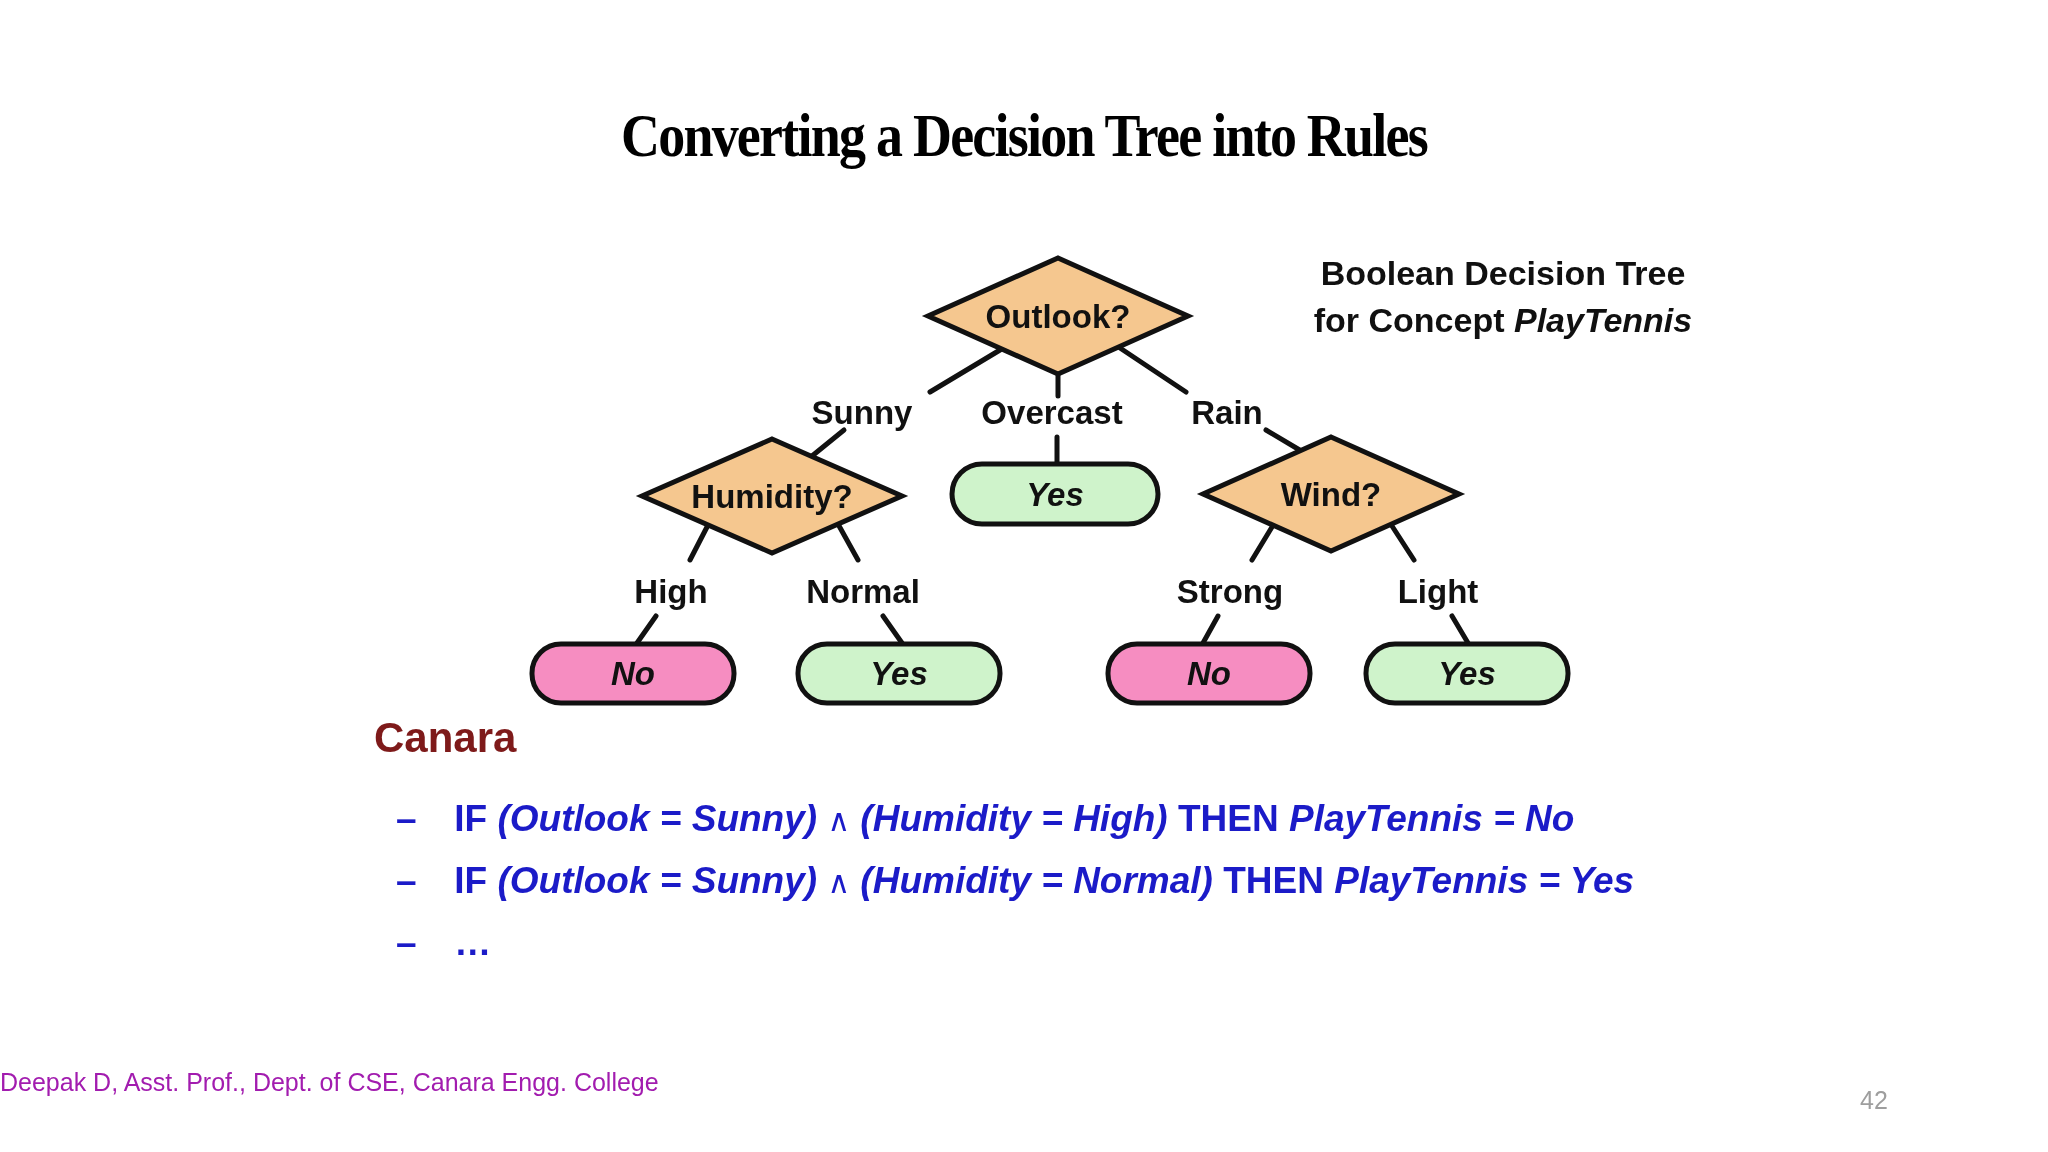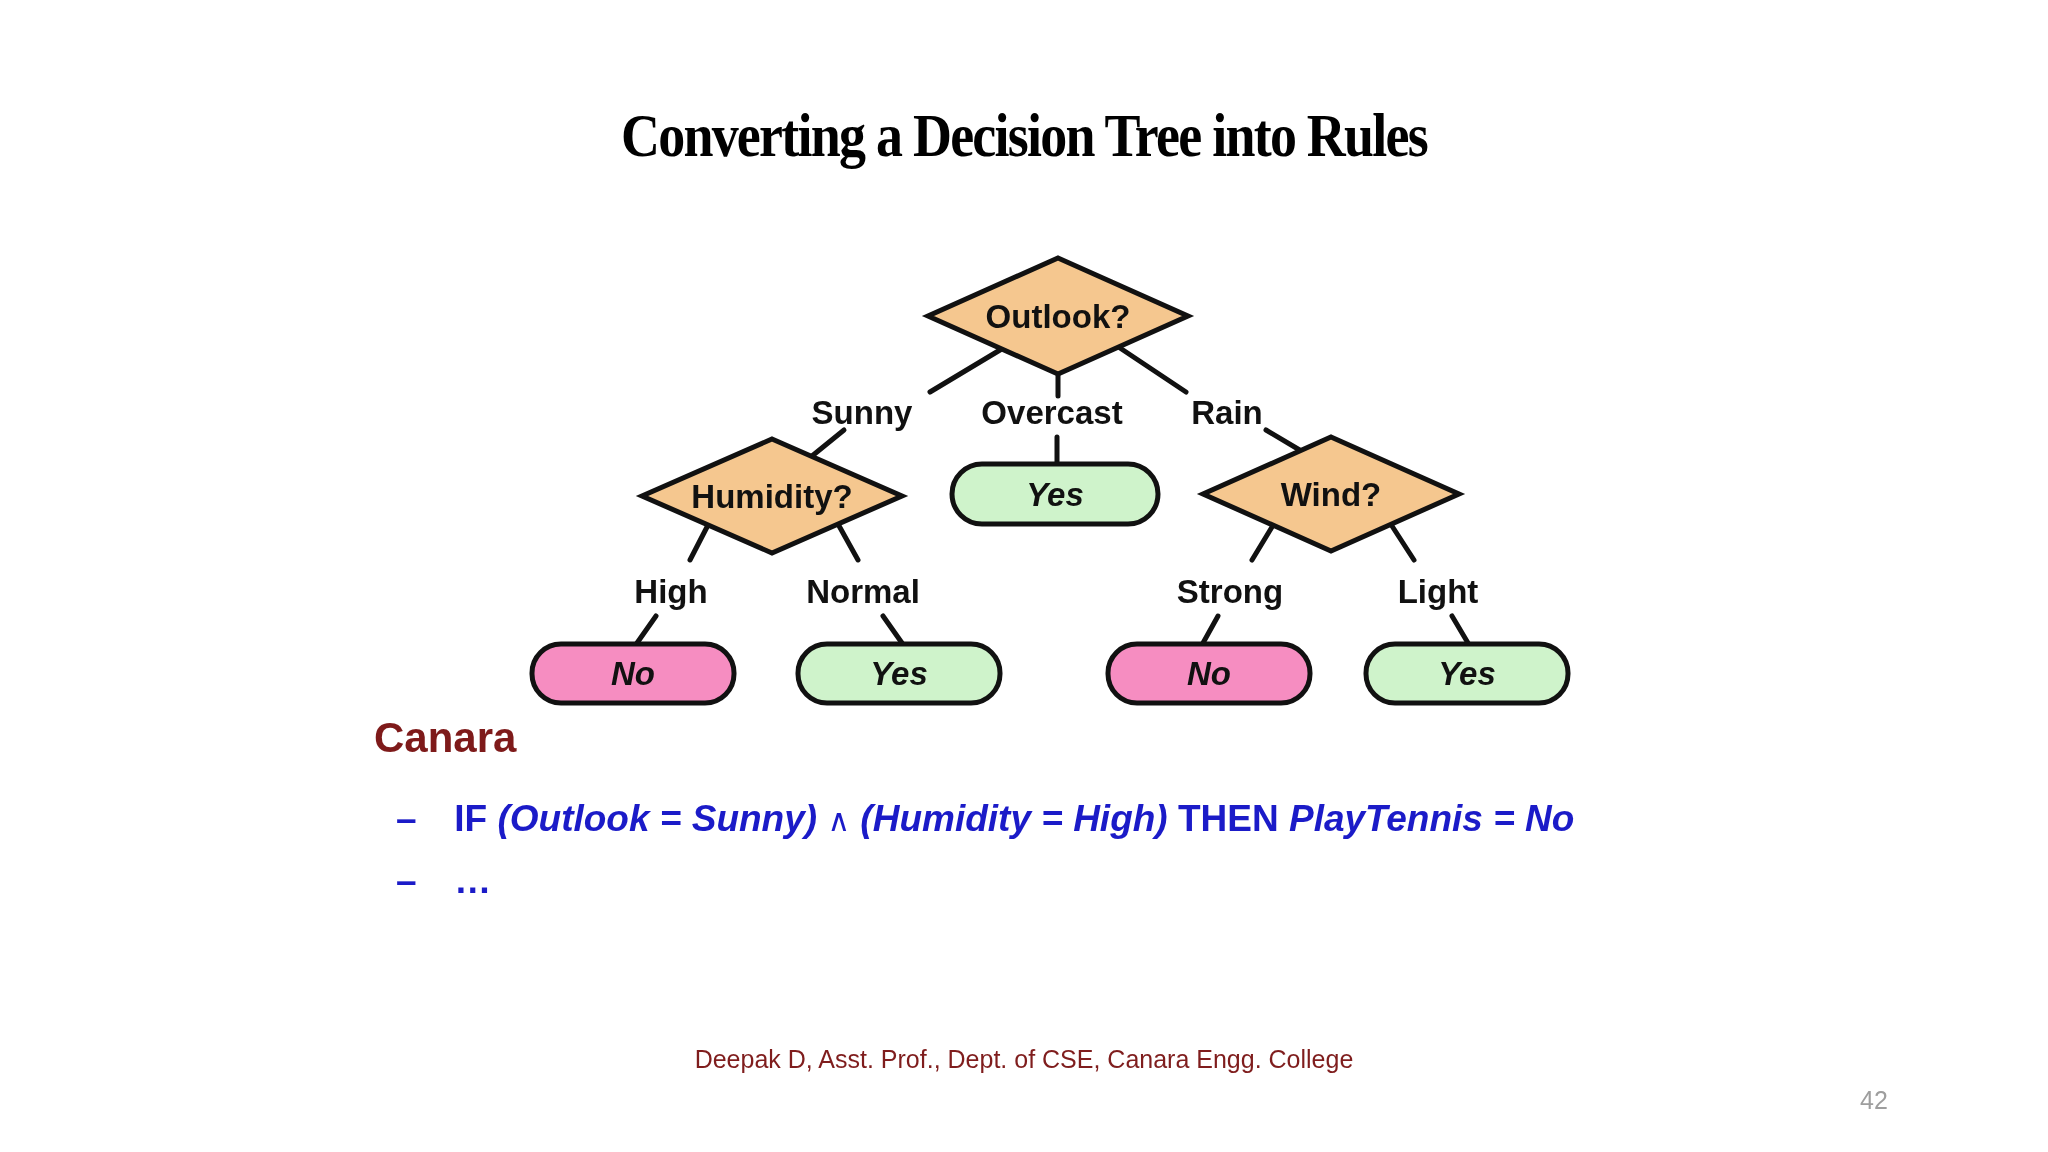--- a/index.html
+++ b/index.html
@@ -18,31 +18,35 @@
   .edge{stroke:#111;stroke-width:5;stroke-linecap:round;}
   .node-label{font-family:"Liberation Sans",sans-serif;font-weight:bold;font-size:33px;fill:#111;text-anchor:middle;}
   .branch-label{font-family:"Liberation Sans",sans-serif;font-weight:bold;font-size:33px;fill:#111;text-anchor:middle;}
   .leaf-label{font-family:"Liberation Sans",sans-serif;font-weight:bold;font-style:italic;font-size:33px;fill:#111;text-anchor:middle;}
   .example-heading{position:absolute;left:374px;top:714px;font-size:42px;font-weight:bold;color:#7E1A1A;}
   .rules{position:absolute;left:396px;top:788px;color:#1B1BC8;font-weight:bold;font-size:37px;}
   .rule{height:62px;line-height:62px;white-space:nowrap;}
   .rule .dash{display:inline-block;width:48px;}
   .rule .it{font-style:italic;}
   .rule .op{font-weight:500;font-size:31px;}
-  .footer{position:absolute;top:1045px;left:0;width:100%;text-align:center;
-          font-size:25px;color:#7f1d1d;}
+  .footer{position:absolute;top:1068px;left:0;width:100%;
+          font-size:25px;color:#a21caf;}
   .pageno{position:absolute;top:1086px;left:1860px;font-size:25px;color:#9E9E9E;}
 </style>
 </head>
 <body>
 
 <div class="slide">
 
   <div class="title">Converting a Decision Tree into Rules</div>
 
+  <div class="caption">
+    <span>Boolean Decision Tree</span><br>
+    <span>for Concept </span><span class="it">PlayTennis</span>
+  </div>
 
   <svg class="tree" width="2048" height="1152" viewBox="0 0 2048 1152">
 
     <g>
       <line class="edge" x1="1000" y1="350" x2="930" y2="392"></line>
       <line class="edge" x1="844" y1="430" x2="812" y2="456"></line>
       <line class="edge" x1="1058" y1="376" x2="1058" y2="396"></line>
       <line class="edge" x1="1057" y1="437" x2="1057" y2="463"></line>
       <line class="edge" x1="1120" y1="348" x2="1186" y2="392"></line>
       <line class="edge" x1="1266" y1="430" x2="1303" y2="452"></line>
@@ -92,20 +96,29 @@
       <span class="dash">–</span>
       <span>IF</span>
       <span class="it">(Outlook = Sunny)</span>
       <span class="op">∧</span>
       <span class="it">(Humidity = High)</span>
       <span>THEN</span>
       <span class="it">PlayTennis = No</span>
     </div>
     <div class="rule">
       <span class="dash">–</span>
+      <span>IF</span>
+      <span class="it">(Outlook = Sunny)</span>
+      <span class="op">∧</span>
+      <span class="it">(Humidity = Normal)</span>
+      <span>THEN</span>
+      <span class="it">PlayTennis = Yes</span>
+    </div>
+    <div class="rule">
+      <span class="dash">–</span>
       <span>…</span>
     </div>
   </div>
 
   <div class="footer">Deepak D, Asst. Prof., Dept. of CSE, Canara Engg. College</div>
   <div class="pageno">42</div>
 
 </div>
 
 </body></html>

